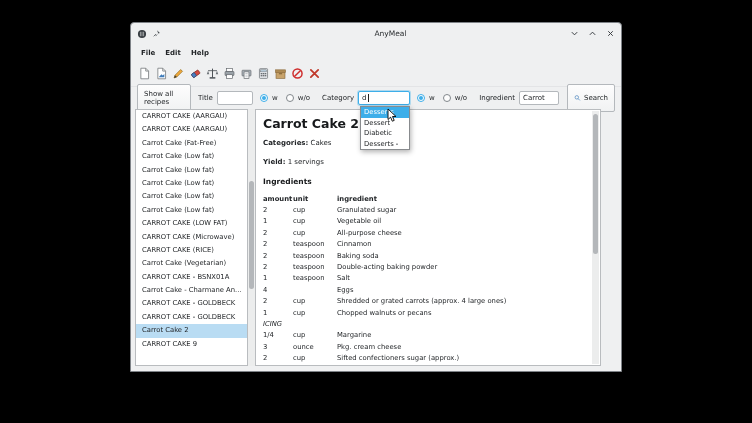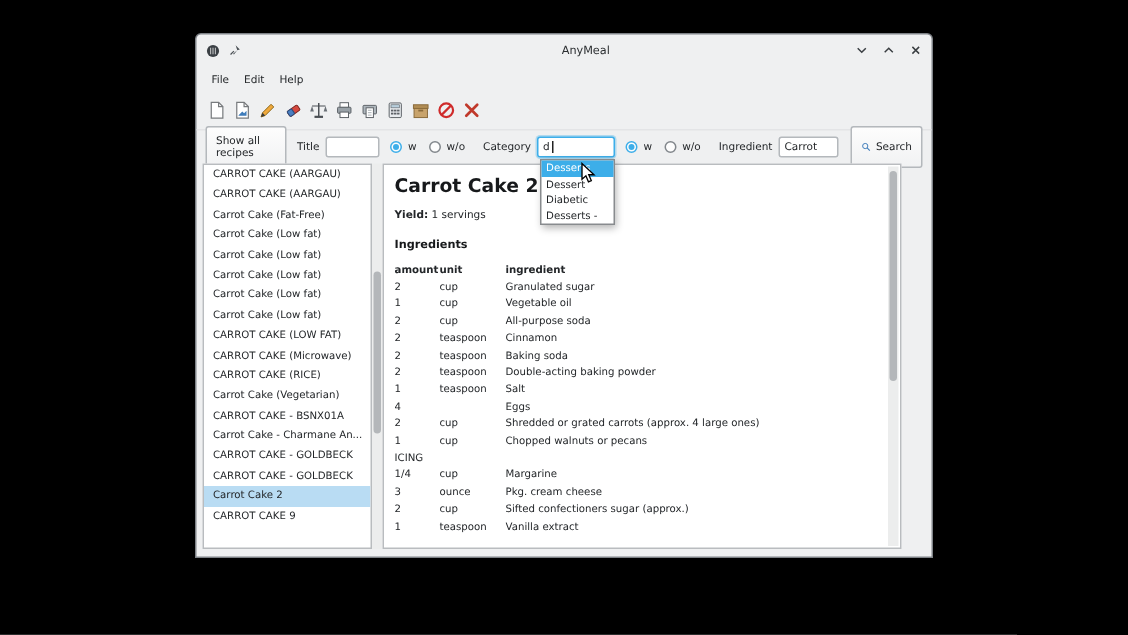--- a/index.html
+++ b/index.html
@@ -17,21 +17,21 @@
               display:flex; align-items:center; padding:0 6px; }
   .tb-left { display:flex; gap:5px; align-items:center; z-index:1; }
   .tb-title { position:absolute; left:0; right:0; text-align:center;
               font-size:7.5px; color:#2b2e31;padding-left:29px; }
   .tb-controls { margin-left:auto; display:flex; gap:8px; align-items:center; z-index:1; }
   .wc-btn { width:10px; height:10px; display:flex; align-items:center; justify-content:center; }
 
   
   .menubar { position:absolute; top:21px; left:0; right:0; height:17px;
              display:flex; align-items:center; padding-left:5px; }
-  .menu-item { font-size:7px; color:#232629; padding:2px 5px; }
+  .menu-item { font-size:7px; color:#232629; padding:2px 5px;font-weight:bold; }
 
   
   .toolbar { position:absolute; top:38px; left:0; right:0; height:26px;
              display:flex; align-items:center; padding-left:6px; gap:2px;
              border-bottom:1px solid #e3e4e6; }
   .tool-btn { width:15px; height:20px; display:flex; align-items:center; justify-content:center; }
 
   
   .filterbar { position:absolute; top:64px; left:0; right:0; height:22px;
                display:flex; align-items:center; padding:0 6px; gap:4px;
@@ -76,21 +76,21 @@
 
   
   .recipe-title { font-size:12.5px; font-weight:bold; color:#17191b; margin-bottom:8px; }
   .meta-line { font-size:7px; margin-bottom:11px; color:#232629; }
   .meta-label { font-weight:bold; }
   .ing-heading { font-size:7.5px; font-weight:bold; margin-bottom:7px; color:#17191b; }
   .ing-table { display:grid; grid-template-columns:30px 44px 1fr; grid-auto-rows:11.4px;
                align-items:center; font-size:6.8px; color:#232629; }
   .cell { white-space:nowrap; overflow:hidden; }
   .cell.head { font-weight:bold; }
-  .cell.section { grid-column:1 / span 3; }
+  .cell.section { grid-column:1 / span 3; font-style:italic; }
 </style>
 </head>
 <body>
 
 <div class="stage">
   <div class="window">
 
     <div class="titlebar">
       <span class="tb-left">
         <svg width="10" height="10" viewBox="0 0 16 16">
@@ -267,37 +267,41 @@
           <div class="list-item">CARROT CAKE - GOLDBECK</div>
           <div class="list-item selected">Carrot Cake 2</div>
           <div class="list-item">CARROT CAKE 9</div>
         </div>
       <div class="vscroll list-scroll">
         <div class="thumb" style="top:72px; height:108px"></div>
       </div>
       <div class="detail">
         <div class="recipe-title">Carrot Cake 2</div>
         <div class="meta-line">
+          <span class="meta-label">Categories:</span>
+          <span>Cakes</span>
+        </div>
+        <div class="meta-line">
           <span class="meta-label">Yield:</span>
           <span>1 servings</span>
         </div>
         <div class="ing-heading">Ingredients</div>
         <div class="ing-table">
             <div class="cell head">amount</div>
             <div class="cell head">unit</div>
             <div class="cell head">ingredient</div>
             <div class="cell">2</div>
             <div class="cell">cup</div>
             <div class="cell">Granulated sugar</div>
             <div class="cell">1</div>
             <div class="cell">cup</div>
             <div class="cell">Vegetable oil</div>
             <div class="cell">2</div>
             <div class="cell">cup</div>
-            <div class="cell">All-purpose soda</div>
+            <div class="cell">All-purpose cheese</div>
             <div class="cell">2</div>
             <div class="cell">teaspoon</div>
             <div class="cell">Cinnamon</div>
             <div class="cell">2</div>
             <div class="cell">teaspoon</div>
             <div class="cell">Baking soda</div>
             <div class="cell">2</div>
             <div class="cell">teaspoon</div>
             <div class="cell">Double-acting baking powder</div>
             <div class="cell">1</div>

